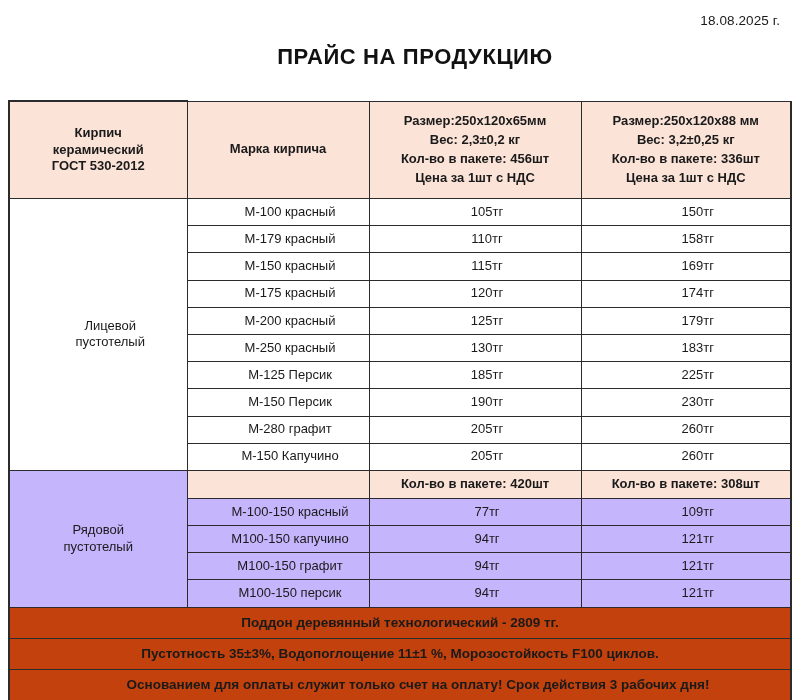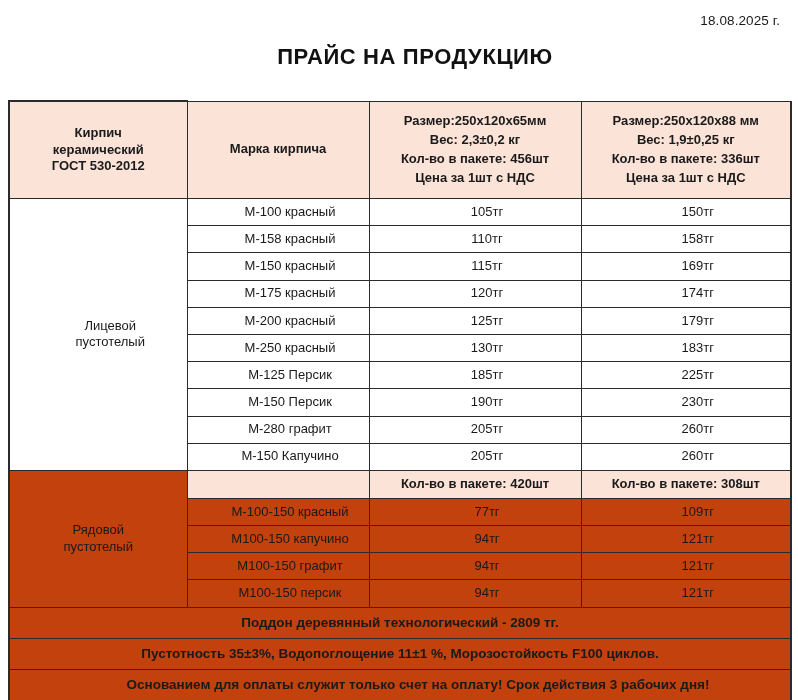--- a/index.html
+++ b/index.html
@@ -81,21 +81,21 @@
 
   .group-cell {
     font-weight: normal;
     font-size: 14px;
     line-height: 1.45;
     padding: 4px 6px;
   }
   .group-cell .ln { display: block; }
 
   .row-white { background: #ffffff; }
-  .row-peach { background: #c2410c; }
+  .row-peach { background: #c4b5fd; }
 
   .data-row td { height: 26.2px; padding-left: 24px; }
   .mark-cell { font-size: 13.5px; }
   .price-cell { font-size: 13.5px; }
 
   .subhdr {
     background: #fbe3d8;
     font-weight: bold;
     font-size: 13px;
     height: 27px;
@@ -135,37 +135,37 @@
         </td>
         <td class="hdr">Марка кирпича</td>
         <td class="hdr hdr-spec">
           <span class="ln">Размер:250х120х65мм</span>
           <span class="ln">Вес: 2,3±0,2 кг</span>
           <span class="ln">Кол-во в пакете: 456шт</span>
           <span class="ln">Цена за 1шт с НДС</span>
         </td>
         <td class="hdr hdr-spec outer-right">
           <span class="ln">Размер:250х120х88 мм</span>
-          <span class="ln">Вес: 1,9±0,25 кг</span>
+          <span class="ln">Вес: 3,2±0,25 кг</span>
           <span class="ln">Кол-во в пакете: 336шт</span>
           <span class="ln">Цена за 1шт с НДС</span>
         </td>
       </tr>
 
       <tr class="data-row row-white">
         <td class="group-cell outer-left row-white" rowspan="10">
           <span class="ln">Лицевой</span>
           <span class="ln">пустотелый</span>
         </td>
         <td class="mark-cell">М-100 красный</td>
         <td class="price-cell">105тг</td>
         <td class="price-cell outer-right">150тг</td>
       </tr>
       <tr class="data-row row-white">
-        <td class="mark-cell">М-158 красный</td>
+        <td class="mark-cell">М-179 красный</td>
         <td class="price-cell">110тг</td>
         <td class="price-cell outer-right">158тг</td>
       </tr>
       <tr class="data-row row-white">
         <td class="mark-cell">М-150 красный</td>
         <td class="price-cell">115тг</td>
         <td class="price-cell outer-right">169тг</td>
       </tr>
       <tr class="data-row row-white">
         <td class="mark-cell">М-175 красный</td>

